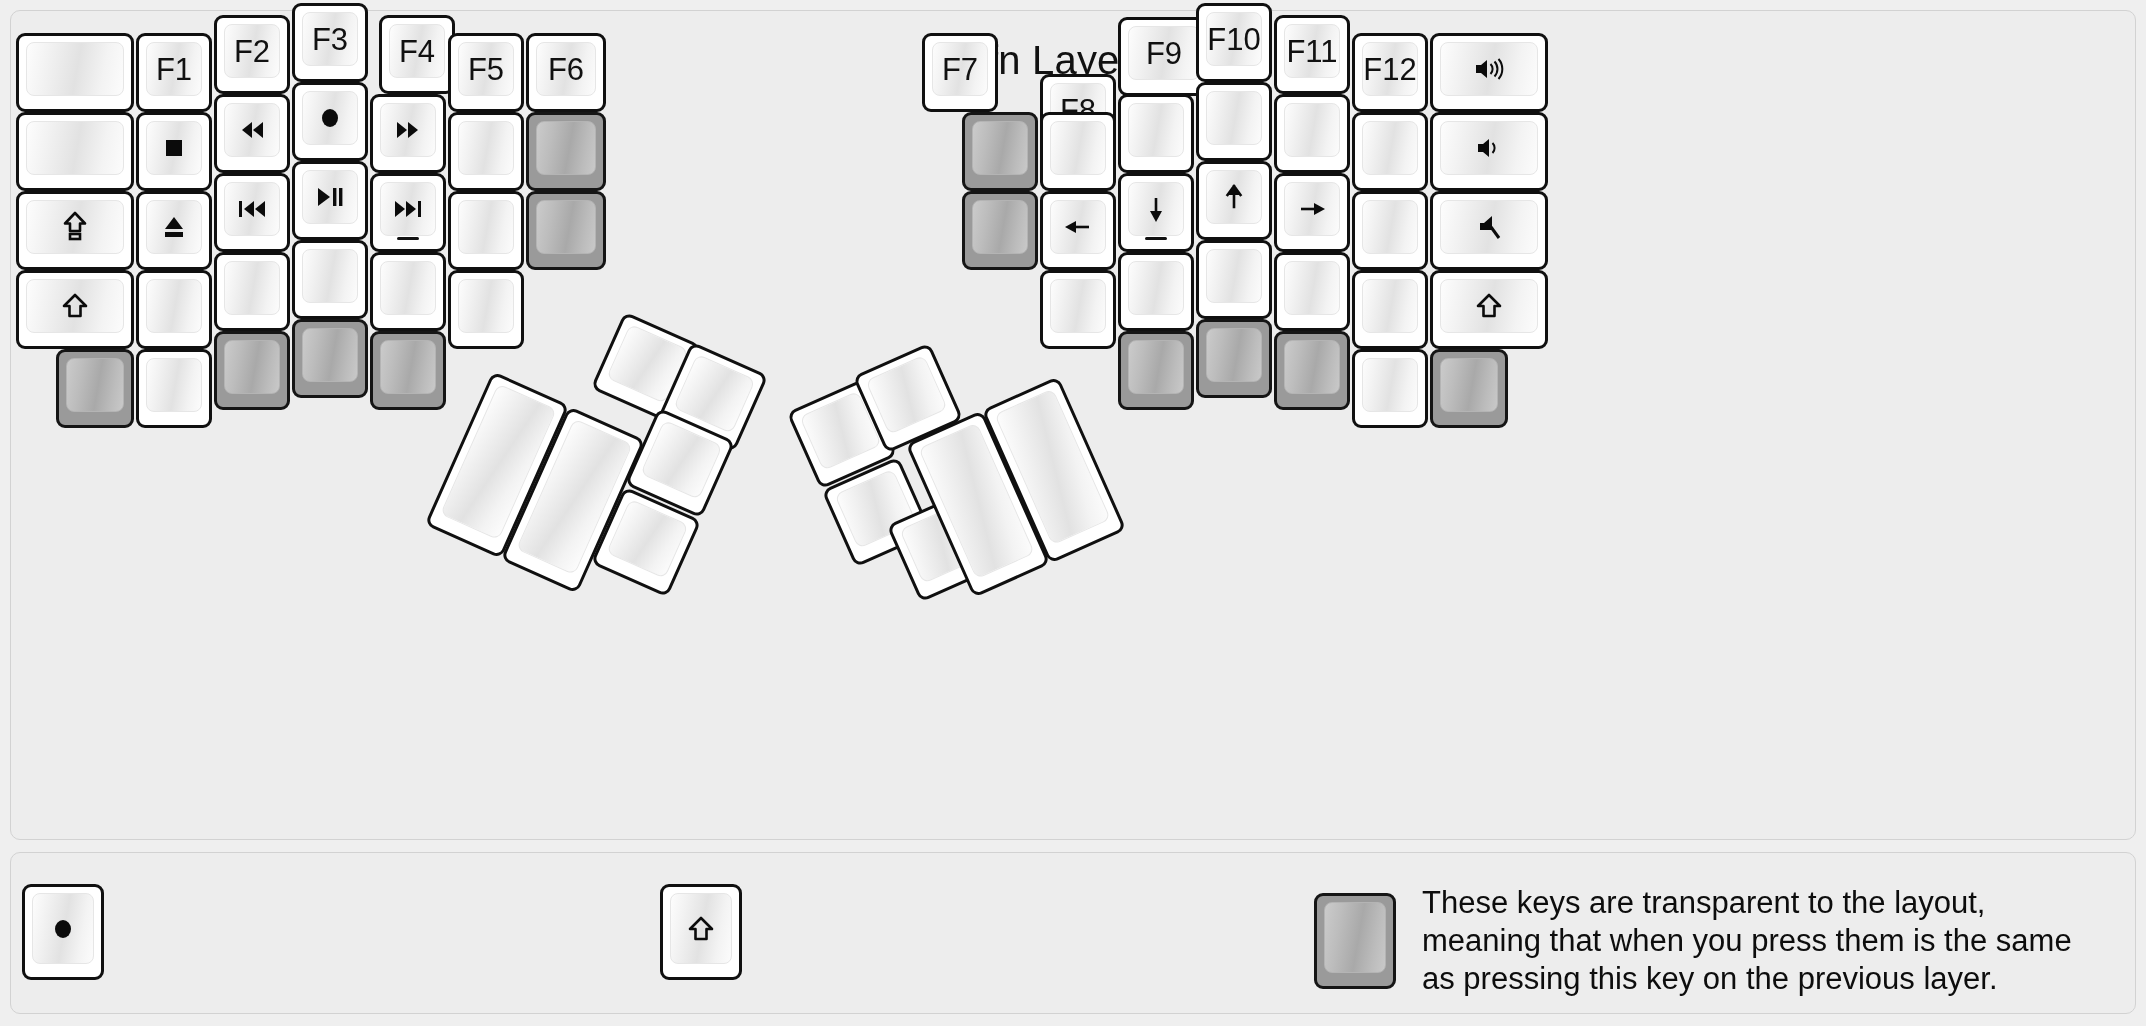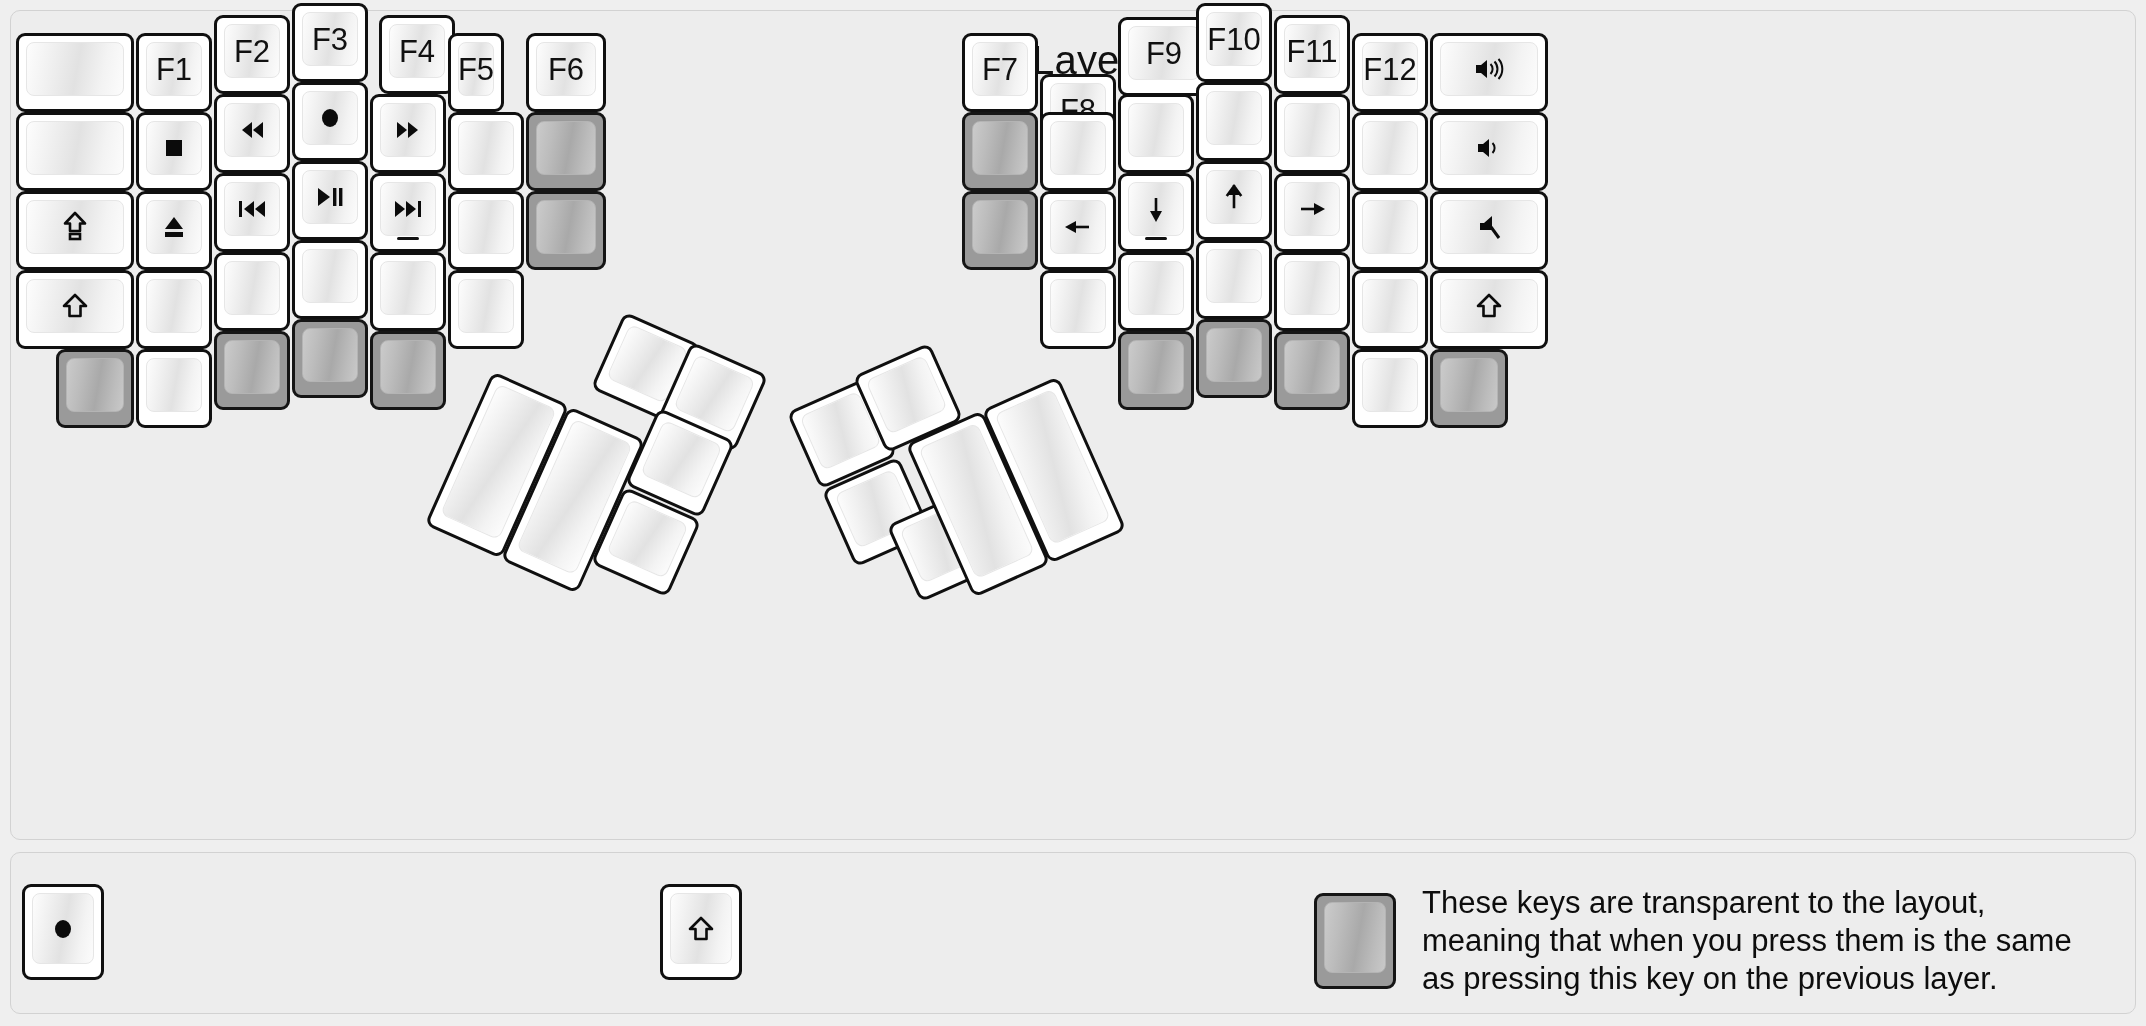--- a/index.html
+++ b/index.html
@@ -242,21 +242,21 @@
           </span>
         </div>
         <span class="homing"></span>
       </div>
       <div class="key" style="left: 370px; top: 252px; width: 76px; height: 79px; z-index: 3;">
         <div class="top"></div>
       </div>
       <div class="key trans" style="left: 370px; top: 331px; width: 76px; height: 79px; z-index: 1;">
         <div class="top"></div>
       </div>
-      <div class="key" style="left: 448px; top: 33px; width: 56px; height: 79px; z-index: 3; text-decoration: underline;">
+      <div class="key" style="left: 448px; top: 33px; width: 76px; height: 79px; z-index: 3; text-decoration: underline;">
         <div class="top">
           <span class="lab">F5</span>
         </div>
       </div>
       <div class="key" style="left: 448px; top: 112px; width: 76px; height: 79px; z-index: 3;">
         <div class="top"></div>
       </div>
       <div class="key" style="left: 448px; top: 191px; width: 76px; height: 79px; z-index: 3;">
         <div class="top"></div>
       </div>
@@ -267,21 +267,21 @@
         <div class="top">
           <span class="lab">F6</span>
         </div>
       </div>
       <div class="key trans" style="left: 526px; top: 112px; width: 80px; height: 79px; z-index: 1;">
         <div class="top"></div>
       </div>
       <div class="key trans" style="left: 526px; top: 191px; width: 80px; height: 79px; z-index: 1;">
         <div class="top"></div>
       </div>
-      <div class="key" style="left: 962px; top: 33px; width: 76px; height: 79px; z-index: 3;">
+      <div class="key" style="left: 922px; top: 33px; width: 76px; height: 79px; z-index: 3;">
         <div class="top">
           <span class="lab">F7</span>
         </div>
       </div>
       <div class="key trans" style="left: 962px; top: 112px; width: 76px; height: 79px; z-index: 1;">
         <div class="top"></div>
       </div>
       <div class="key trans" style="left: 962px; top: 191px; width: 76px; height: 79px; z-index: 1;">
         <div class="top"></div>
       </div>

